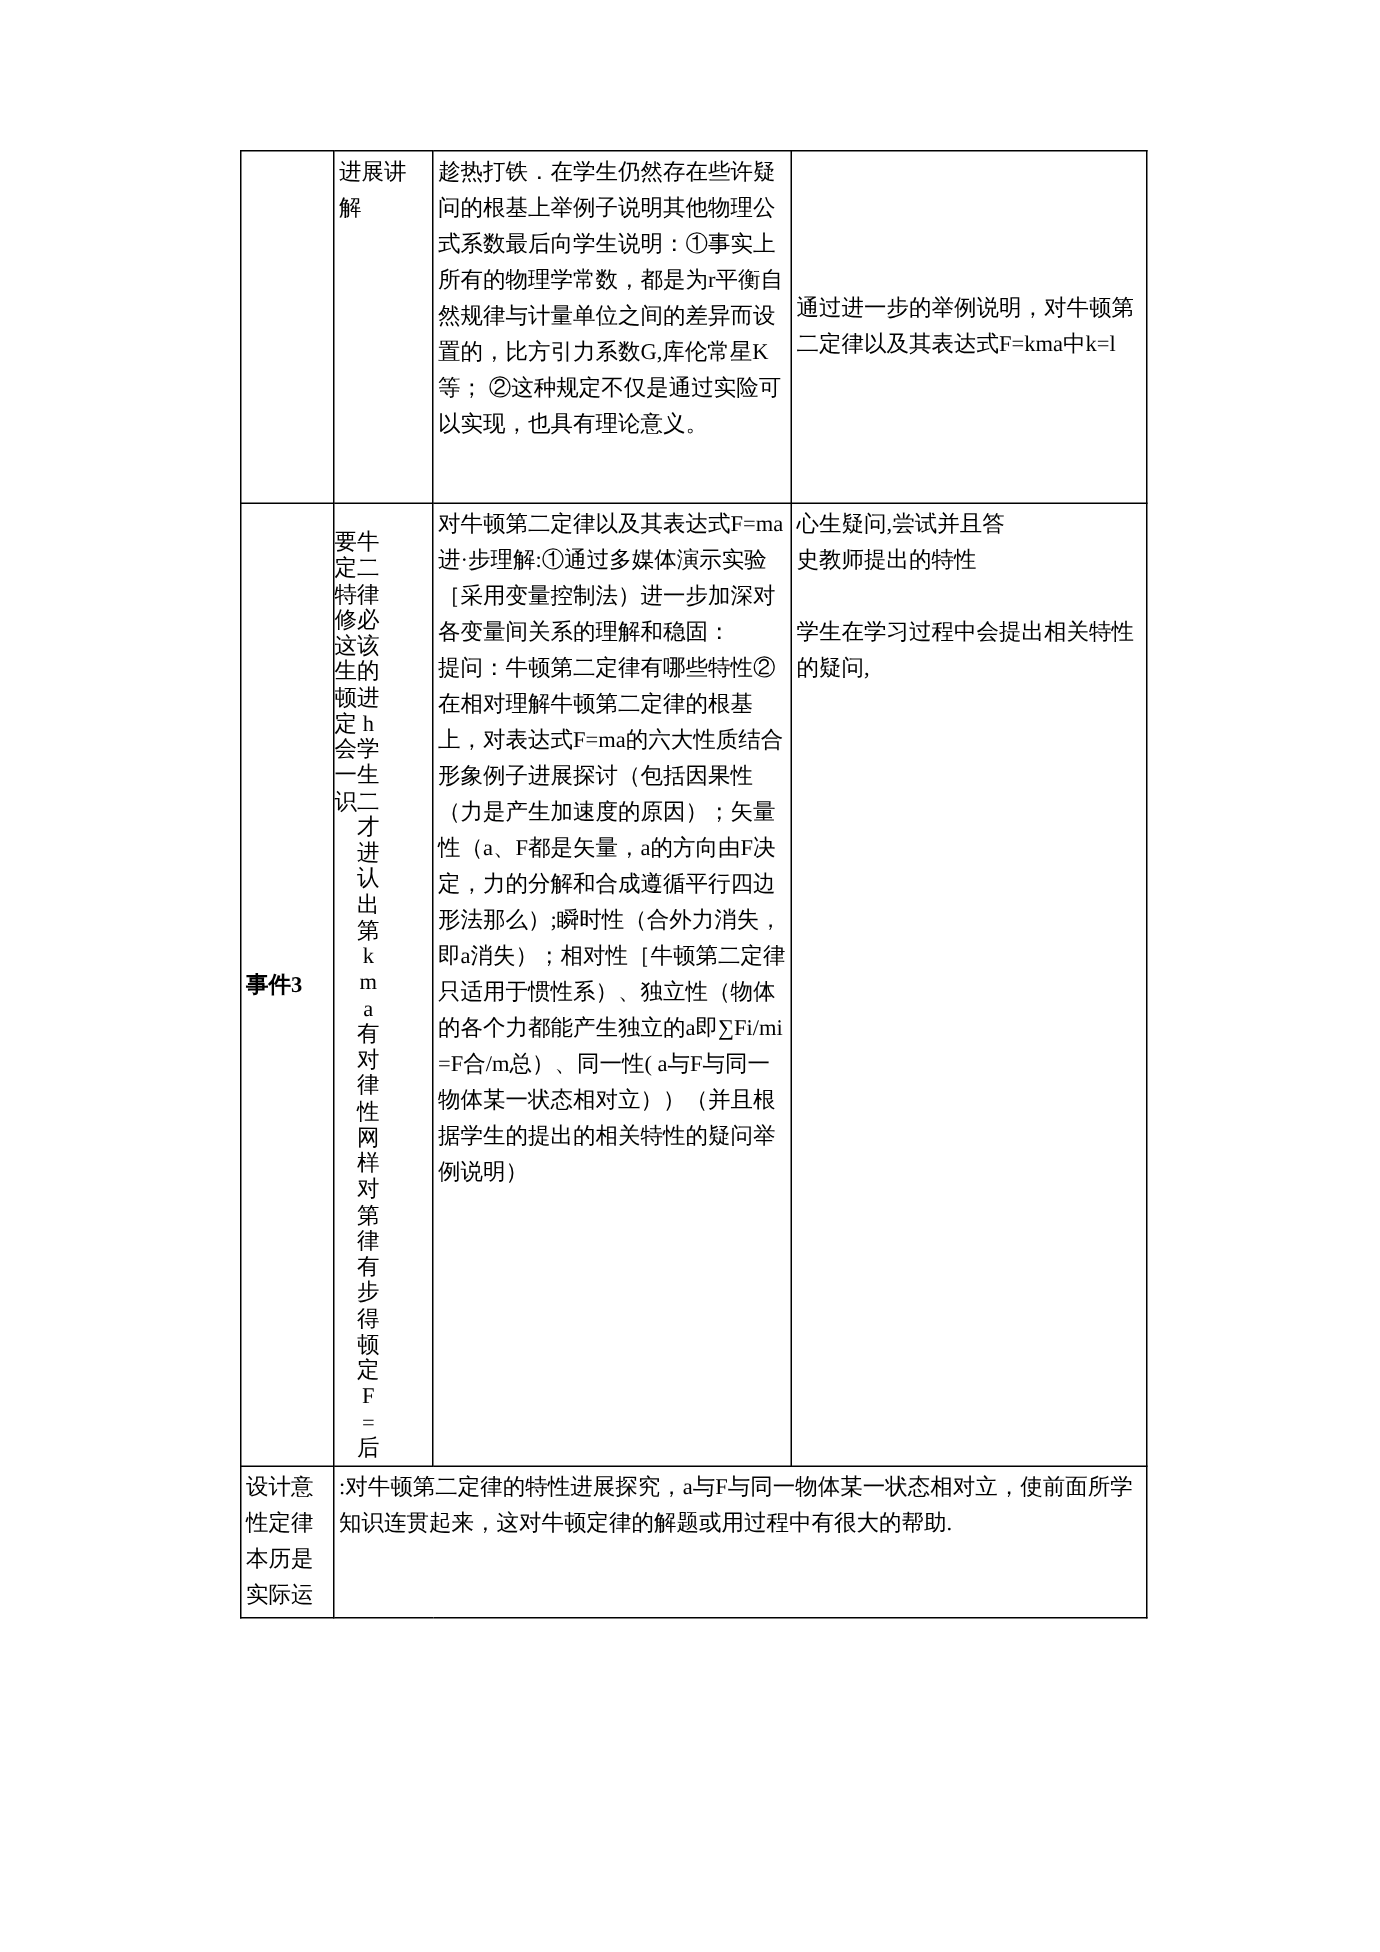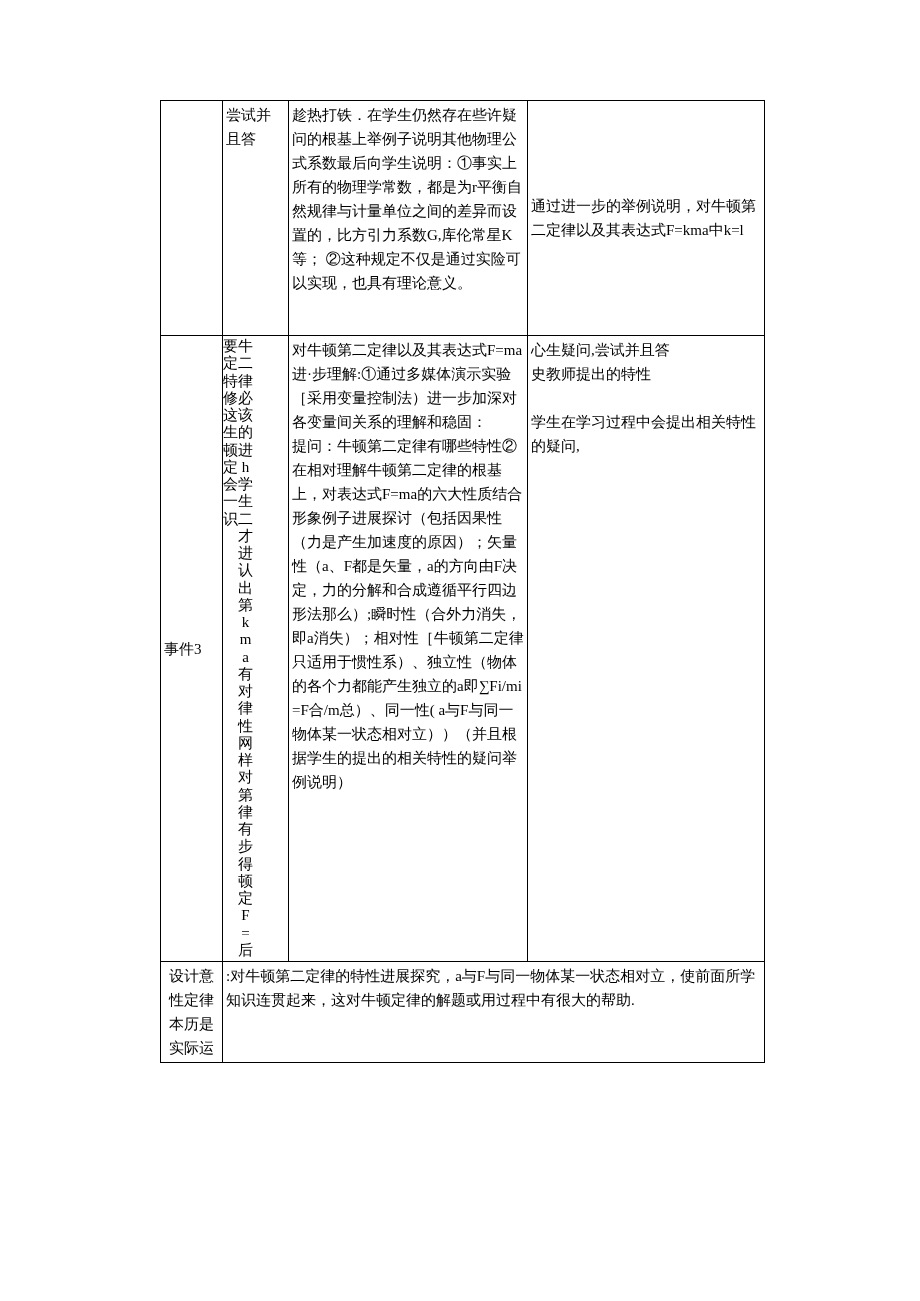--- a/index.html
+++ b/index.html
@@ -38,59 +38,60 @@
     display: inline-block;
     vertical-align: top;
     width: 15px;
     line-height: 1.15;
     text-align: center;
     word-break: break-all;
   }
   .r3c2-inner {
     display: flex;
     align-items: flex-start;
+    margin-top: 16px;
   }
 </style>
 </head>
 <body>
 
 <div class="page">
   <table>
     <colgroup>
       <col class="col1">
       <col class="col2">
       <col class="col3">
       <col class="col4">
     </colgroup>
 
     <tbody>
         <tr>
       <td style="height:230px;"></td>
-      <td>尝试并且答</td>
+      <td>进展讲解</td>
       <td>趁热打铁．在学生仍然存在些许疑问的根基上举例子说明其他物理公式系数最后向学生说明：①事实上所有的物理学常数，都是为r平衡自然规律与计量单位之间的差异而设置的，比方引力系数G,库伦常星K等； ②这种规定不仅是通过实险可以实现，也具有理论意义。</td>
       <td style="vertical-align:middle;">通过进一步的举例说明，对牛顿第二定律以及其表达式F=kma中k=l</td>
     </tr>
 
 
     <tr>
-      <td style="vertical-align:middle;">事件3</td>
+      <td style="vertical-align:middle;font-weight:bold;">事件3</td>
       <td style="padding:2px 0;">
         <div class="r3c2-inner">
           <span class="vtext">要定特修这生顿定会一识</span>
           <span class="vtext stack-4">牛二律必该的进h学生二才进认出第kma有对律性网样对第律有步得顿定F=后</span>
         </div>
       </td>
       <td style="white-space:pre-wrap;font-family:Liberation Serif, serif;">对牛顿第二定律以及其表达式F=ma进·步理解:①通过多媒体演示实验［采用变量控制法）进一步加深对各变量间关系的理解和稳固：
 提问：牛顿第二定律有哪些特性②在相对理解牛顿第二定律的根基上，对表达式F=ma的六大性质结合形象例子进展探讨（包括因果性（力是产生加速度的原因）；矢量性（a、F都是矢量，a的方向由F决定，力的分解和合成遵循平行四边形法那么）;瞬时性（合外力消失，即a消失）；相对性［牛顿第二定律只适用于惯性系）、独立性（物体的各个力都能产生独立的a即∑Fi/mi=F合/m总）、同一性( a与F与同一物体某一状态相对立））（并且根据学生的提出的相关特性的疑问举例说明）</td>
       <td style="white-space:pre-wrap;">心生疑问,尝试并且答
 史教师提出的特性
 
 学生在学习过程中会提出相关特性的疑问,</td>
     </tr>
 
     <tr>
-      <td style="text-align:center;margin-left:11px;">设计意性定律本历是实际运</td>
+      <td style="text-align:left;margin-left:11px;">设计意性定律本历是实际运</td>
       <td colspan="3">:对牛顿第二定律的特性进展探究，a与F与同一物体某一状态相对立，使前面所学知识连贯起来，这对牛顿定律的解题或用过程中有很大的帮助.</td>
     </tr>
 
   </tbody>
     </table>
 </div>
 
 </body></html>

